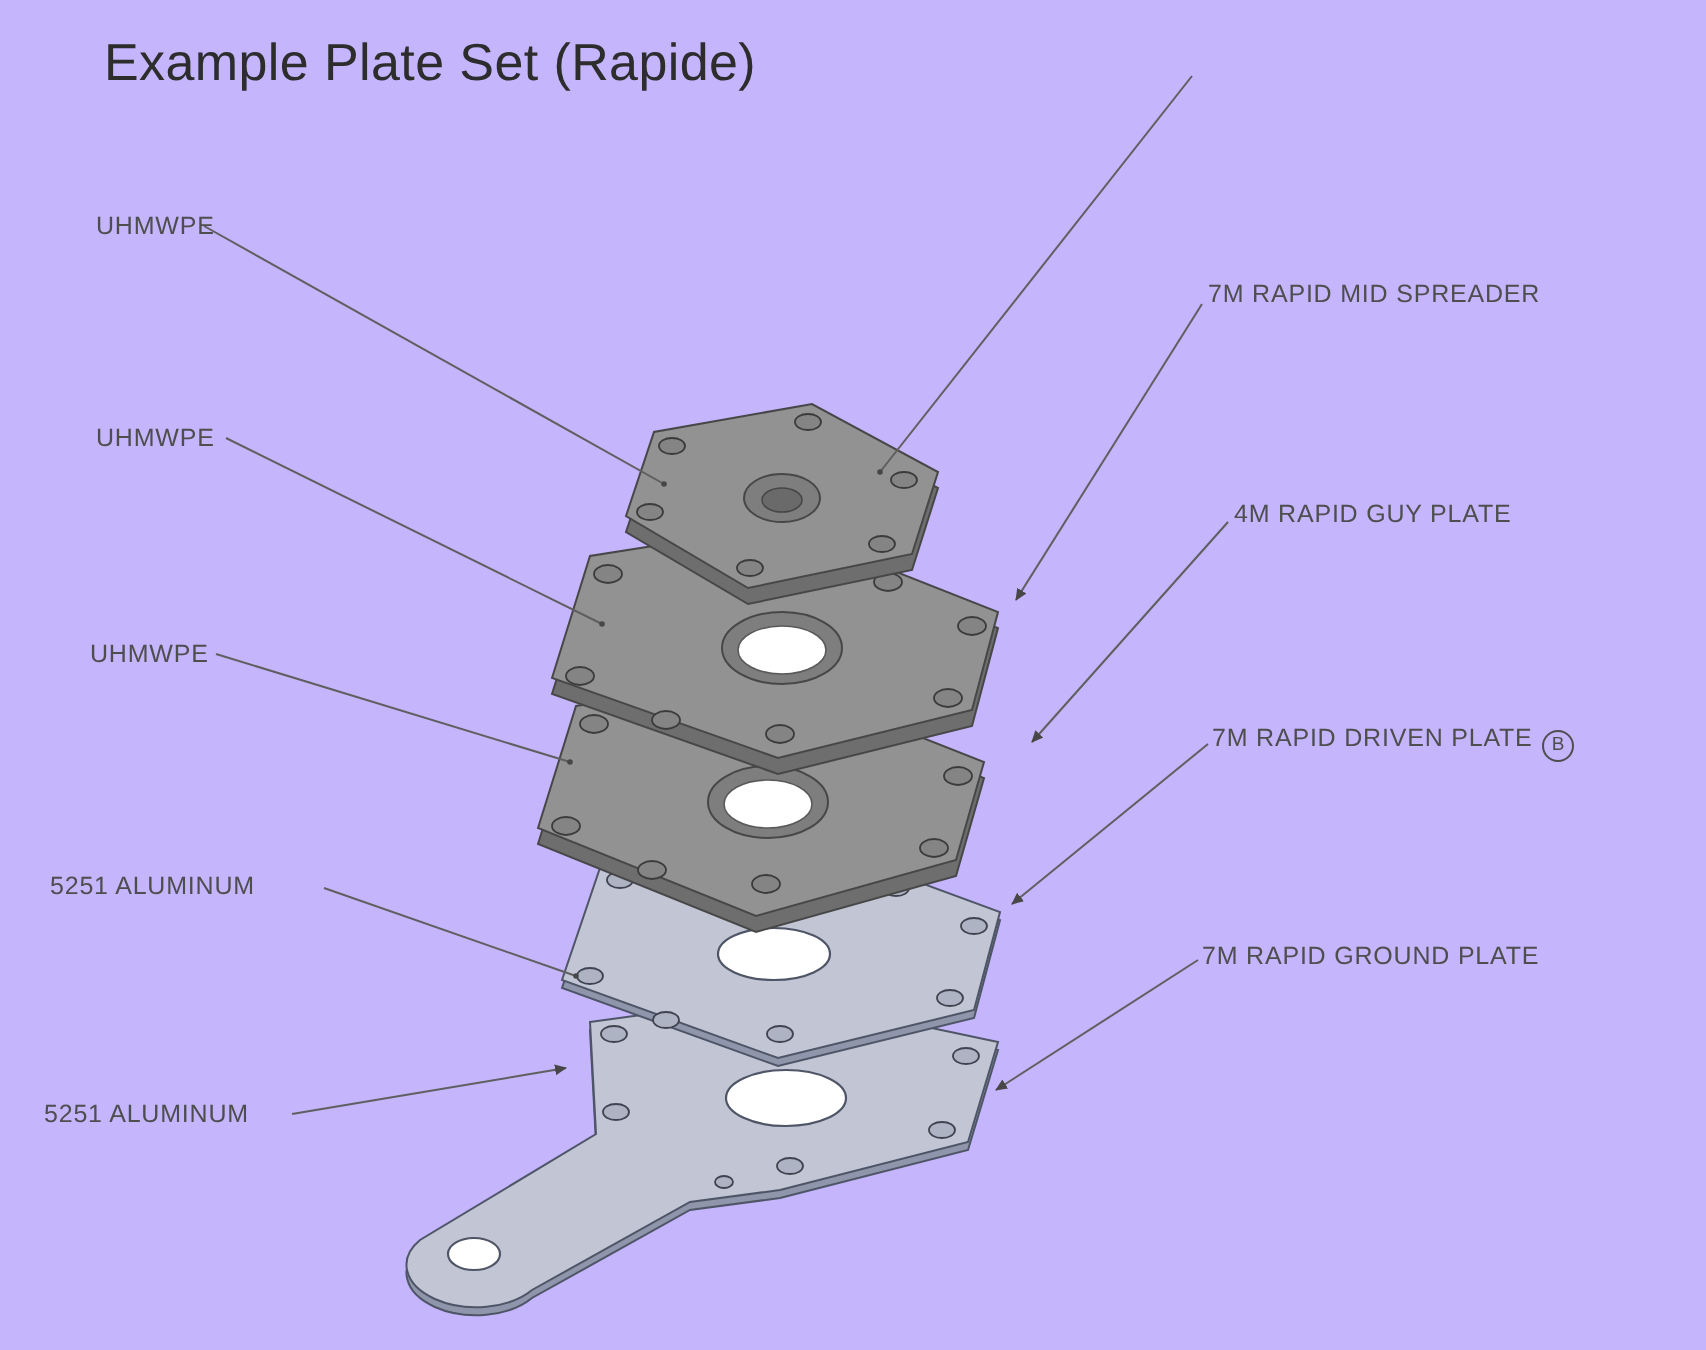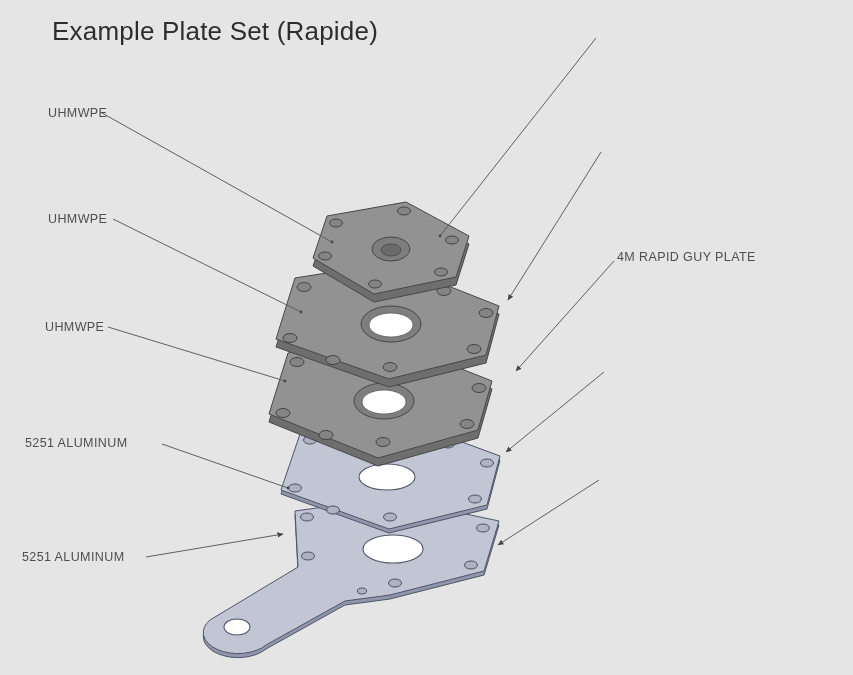--- a/index.html
+++ b/index.html
@@ -1,17 +1,17 @@
 <!DOCTYPE html>
 <html><head>
 <meta charset="utf-8">
 <style>
   html,body{margin:0;padding:0;background:#fff;}
   #canvas{
-    position:relative;width:853px;height:675px;background:#e5e5e5;overflow:hidden;
+    position:relative;width:853px;height:675px;background:#c4b5fd;overflow:hidden;
     font-family:"Liberation Sans",sans-serif;
   }
   #diagram-svg{position:absolute;left:0;top:0;}
   .title{
     position:absolute;left:52px;top:16px;font-size:26px;font-weight:500;
     color:#2d2d2d;letter-spacing:.2px;
   }
   .lbl{
     position:absolute;font-size:12.5px;color:#4e4e4e;letter-spacing:.4px;
     white-space:nowrap;font-weight:400;
@@ -139,16 +139,22 @@
     <span>UHMWPE</span></div>
   <div class="lbl" style="left:48px;top:212px">
     <span>UHMWPE</span></div>
   <div class="lbl" style="left:45px;top:320px">
     <span>UHMWPE</span></div>
   <div class="lbl" style="left:25px;top:436px">
     <span>5251 ALUMINUM</span></div>
   <div class="lbl" style="left:22px;top:550px">
     <span>5251 ALUMINUM</span></div>
 
+  <div class="lbl" style="left:604px;top:140px">
+    <span>7M RAPID MID SPREADER</span></div>
   <div class="lbl" style="left:617px;top:250px">
     <span>4M RAPID GUY PLATE</span></div>
+  <div class="lbl" style="left:606px;top:362px">
+    <span>7M RAPID DRIVEN PLATE</span><span class="badge">B</span></div>
+  <div class="lbl" style="left:601px;top:471px">
+    <span>7M RAPID GROUND PLATE</span></div>
 
 </div>
 
 </body></html>

